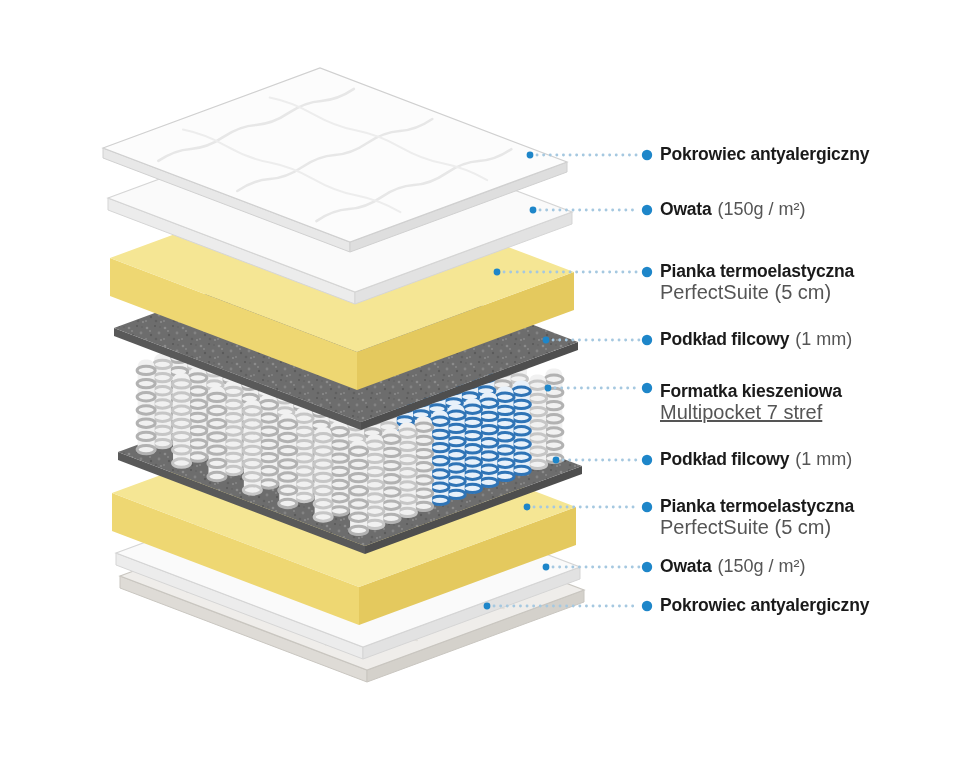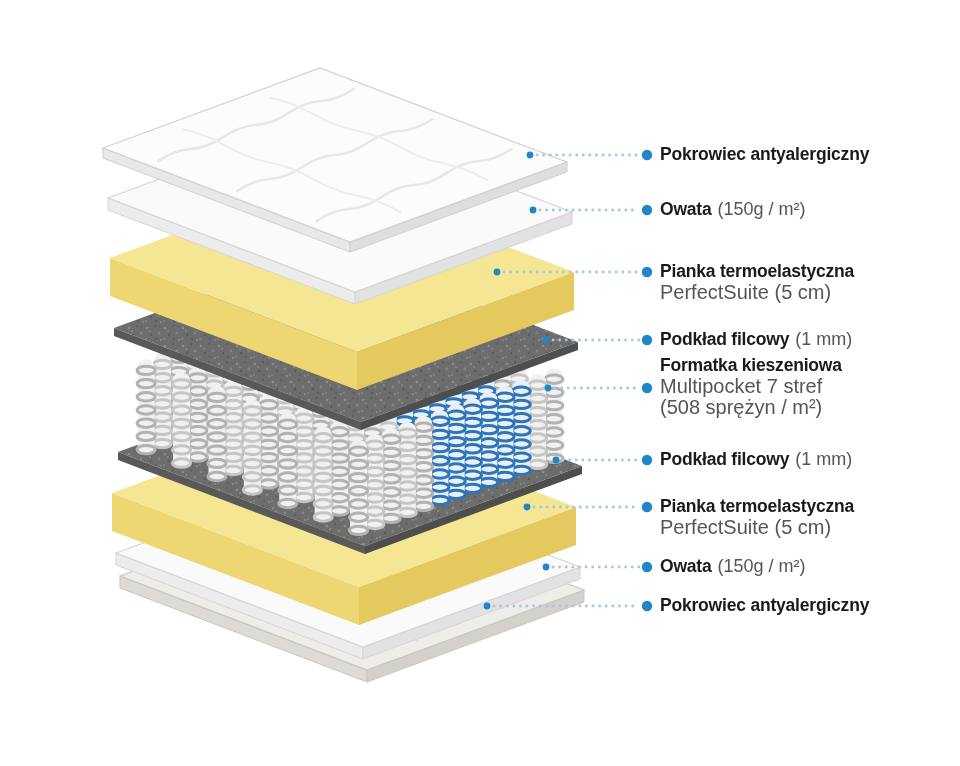--- a/index.html
+++ b/index.html
@@ -1051,27 +1051,26 @@
     <div class="sub" style="color: rgb(85, 85, 85);">PerfectSuite (5 cm)</div>
   </div>
 
   <div class="label" style="top:329px">
     <div class="line1">
       <span class="name" style="color: rgb(26, 26, 26);">Podkład filcowy</span>
       <span class="detail" style="color: rgb(85, 85, 85);">(1 mm)</span>
     </div>
   </div>
 
-  <div class="label" style="top:355px">
+  <div class="label" style="top:381px">
     <div class="line1">
       <span class="name" style="color: rgb(26, 26, 26);">Formatka kieszeniowa</span>
 
     </div>
-    <div class="sub" style="color: rgb(85, 85, 85);">Multipocket 7 stref</div>
-    <div class="sub" style="color: rgb(85, 85, 85);">(508 sprężyn / m²)</div>
+    <div class="sub" style="color: rgb(85, 85, 85); text-decoration: underline;">Multipocket 7 stref</div>
   </div>
 
   <div class="label" style="top:449px">
     <div class="line1">
       <span class="name" style="color: rgb(26, 26, 26);">Podkład filcowy</span>
       <span class="detail" style="color: rgb(85, 85, 85);">(1 mm)</span>
     </div>
   </div>
 
   <div class="label" style="top:496px">

